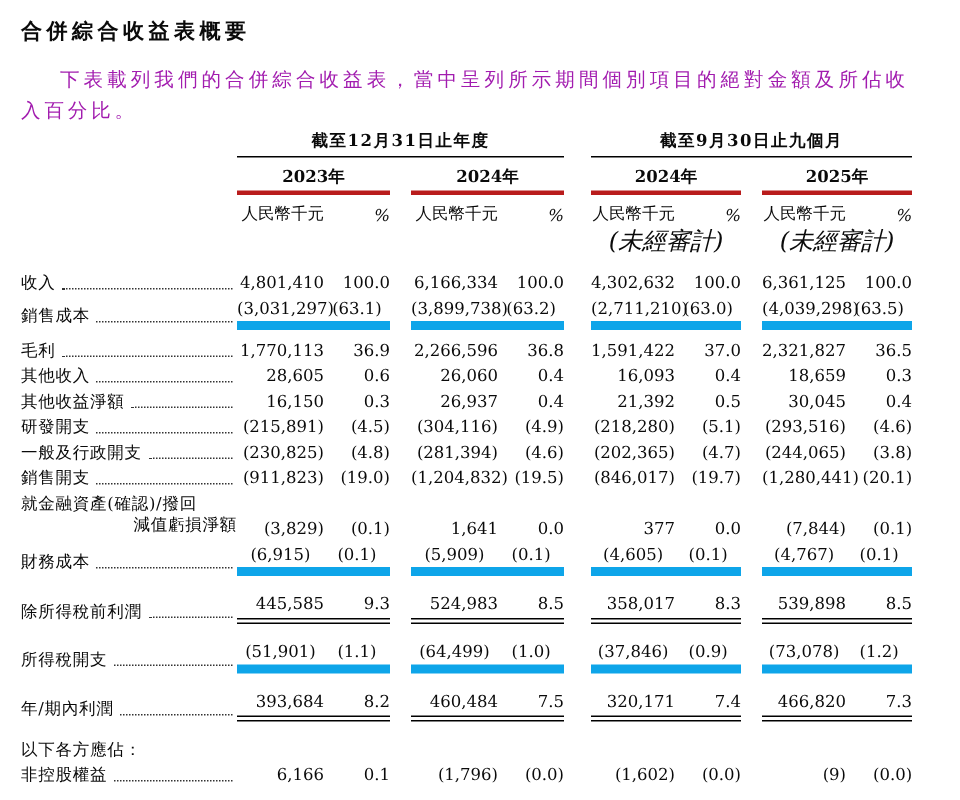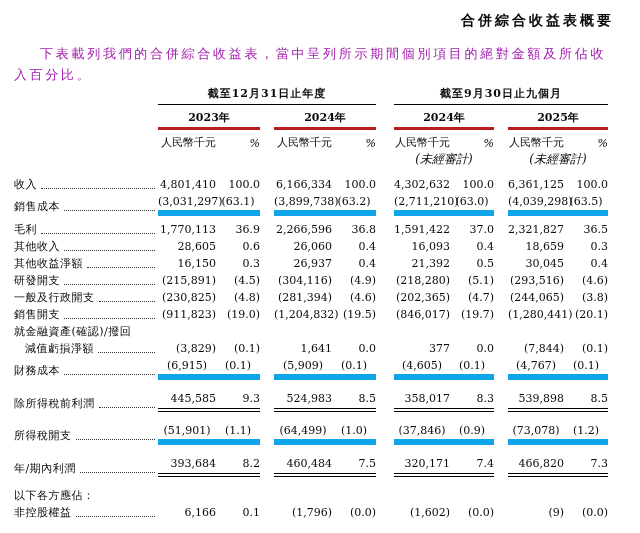--- a/index.html
+++ b/index.html
@@ -5,21 +5,21 @@
   html, body { margin: 0; padding: 0; }
   body {
     width: 640px; height: 533px; overflow: hidden;
     background: #ffffff; color: #111;
     font-family: "DejaVu Serif", "Liberation Serif", serif;
   }
   .page { padding: 8px 26px 0 14px; }
 
   .doc-title {
     font-size: 14px; font-weight: bold; letter-spacing: 3px;
-    margin: 4px 0 0 0; color: #0a0a0a; text-align: right;
+    margin: 4px 0 0 0; color: #0a0a0a;
   }
   .intro {
     font-size: 13px; line-height: 21px; letter-spacing: 2.6px;
     text-indent: 2em; text-align: justify;
     margin: 13px 0 0 0; width: 592px; color: #a21caf;
   }
 
   table.fin {
     border-collapse: collapse; table-layout: fixed;
     width: 594px; margin-top: 1px;
@@ -37,28 +37,28 @@
     text-align: center; font-weight: bold; font-size: 11px;
     letter-spacing: 1px; border-bottom: 1px solid #000;
     padding-bottom: 3px; white-space: nowrap;
   }
   .year-h {
     text-align: center; font-weight: bold; font-size: 11px;
     border-bottom: 3px solid #b91c1c; padding: 5px 0 2px 0;
   }
   .unit-h { text-align: right; padding-top: 5px; white-space: nowrap; }
   .pct-h  { font-style: italic; text-align: right; padding-top: 5px; }
-  .unaud  { font-style: italic; text-align: center; font-size: 12px; padding-top: 1px; }
+  .unaud  { font-style: italic; text-align: center; font-size: 16px; padding-top: 1px; }
 
   tbody td { height: 17px; line-height: 13px; }
   tbody tr.first-body td { padding-top: 6px; }
   .num { text-align: right; white-space: nowrap; font-size: 11px; }
   .label-cell .lab { display: flex; align-items: flex-end; }
   .label-cell .txt { white-space: nowrap; letter-spacing: 0.5px; }
-  .label-cell .lab.indent { padding-left: 11px; }
+  .label-cell .lab.indent { padding-left: 11px; flex-direction: column; }
   .leader {
     flex: 1 1 auto; min-width: 0;
     border-bottom: 1.6px dotted #333;
     margin: 0 3px 2px 4px;
   }
   tr.bold .txt, tr.bold .num { font-weight: normal; }
   tr.space-above td { padding-top: 8px; }
   tr.space-above-sm td { padding-top: 3px; }
   td.rule-s { border-bottom: 6px solid #0ea5e9; padding-bottom: 2px; text-align: center; }
   td.rule-d { border-bottom: 4px double #000; padding-bottom: 3px; }

